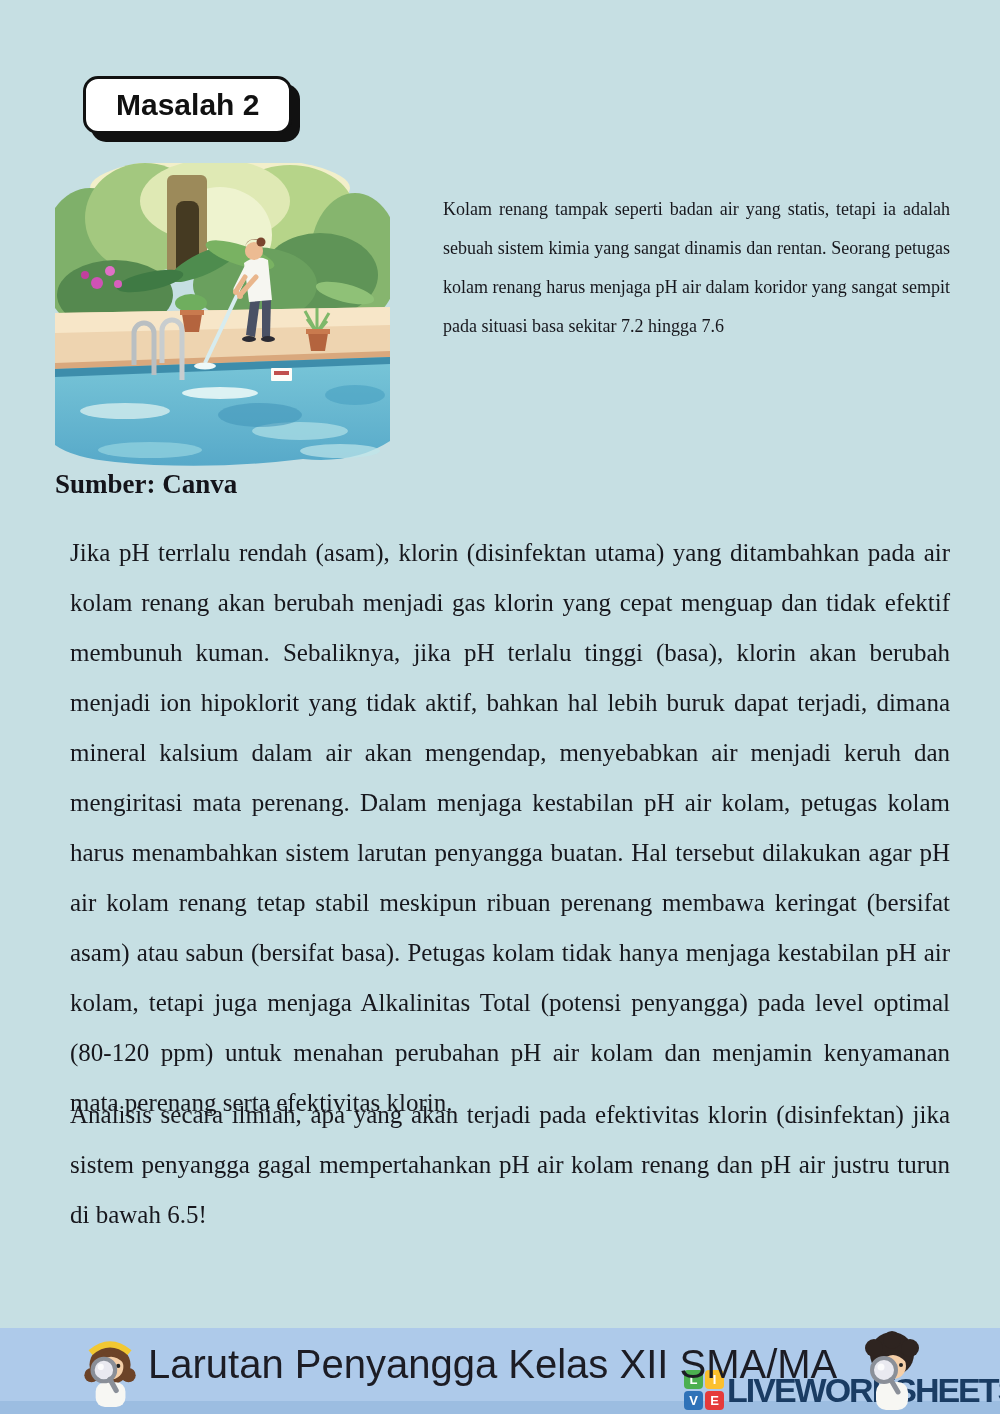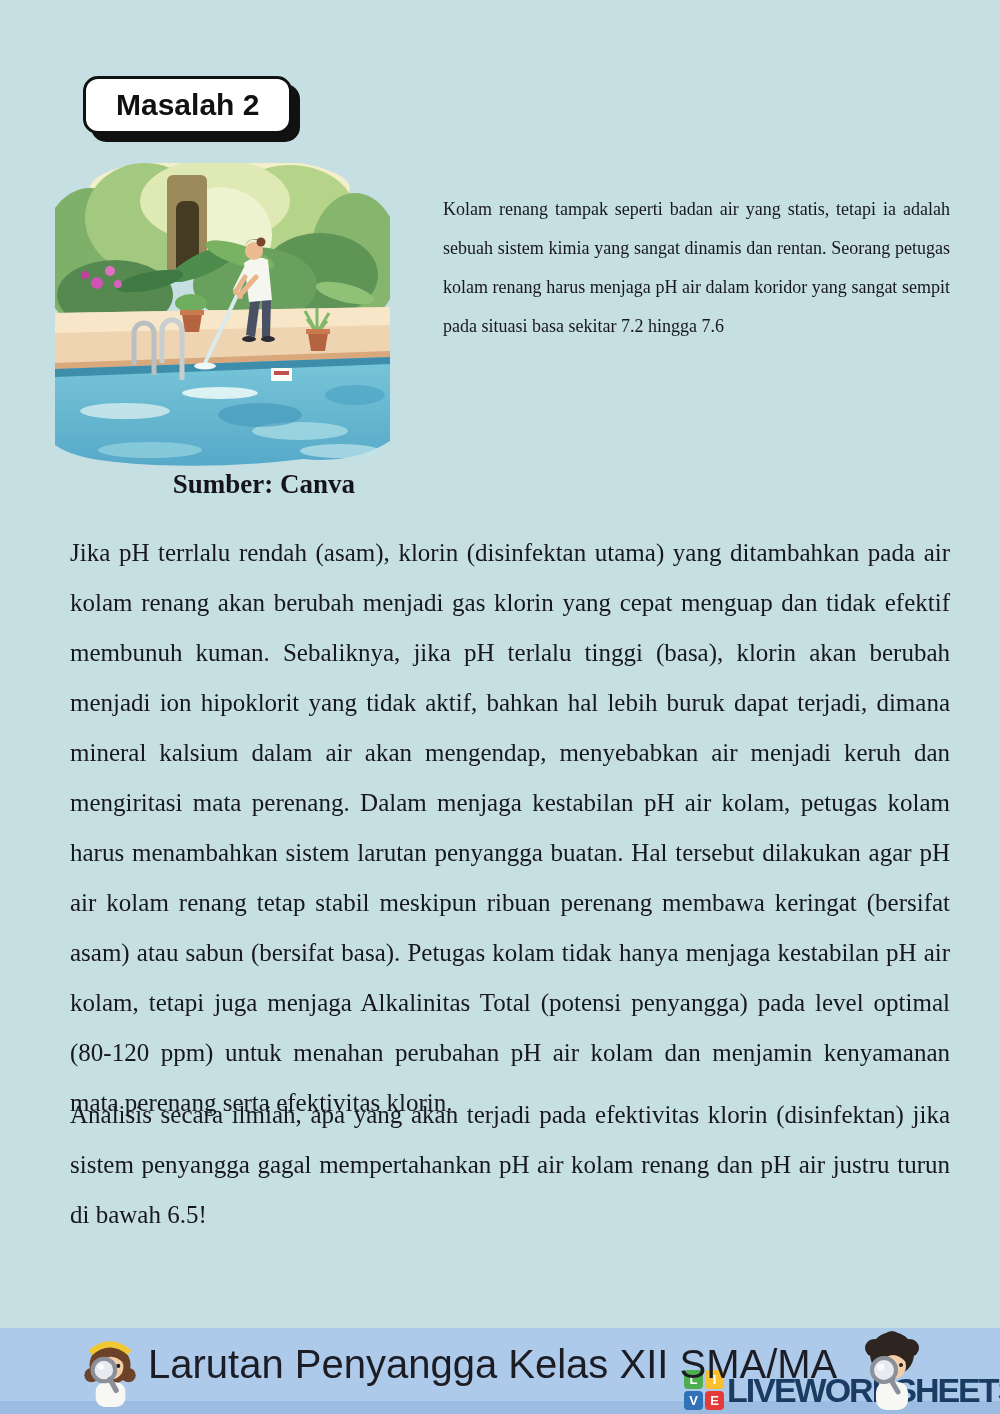--- a/index.html
+++ b/index.html
@@ -20,21 +20,21 @@
     padding:9px 30px;
     font-family:"Liberation Sans", sans-serif;
     font-weight:bold;font-size:30px;color:#111;
   }
   .illustration{
     position:absolute;left:55px;top:163px;
     width:335px;height:307px;
   }
   .figure-caption{
     position:absolute;left:55px;top:469px;width:300px;
-    text-align:right;
+    text-align:left;
     font-weight:bold;font-size:27px;color:#14141a;
   }
   .intro{
     position:absolute;left:443px;top:190px;width:507px;
     margin:0;
     font-size:18px;line-height:39px;
     text-align:justify;
   }
   .para{
     position:absolute;left:70px;width:880px;margin:0;

